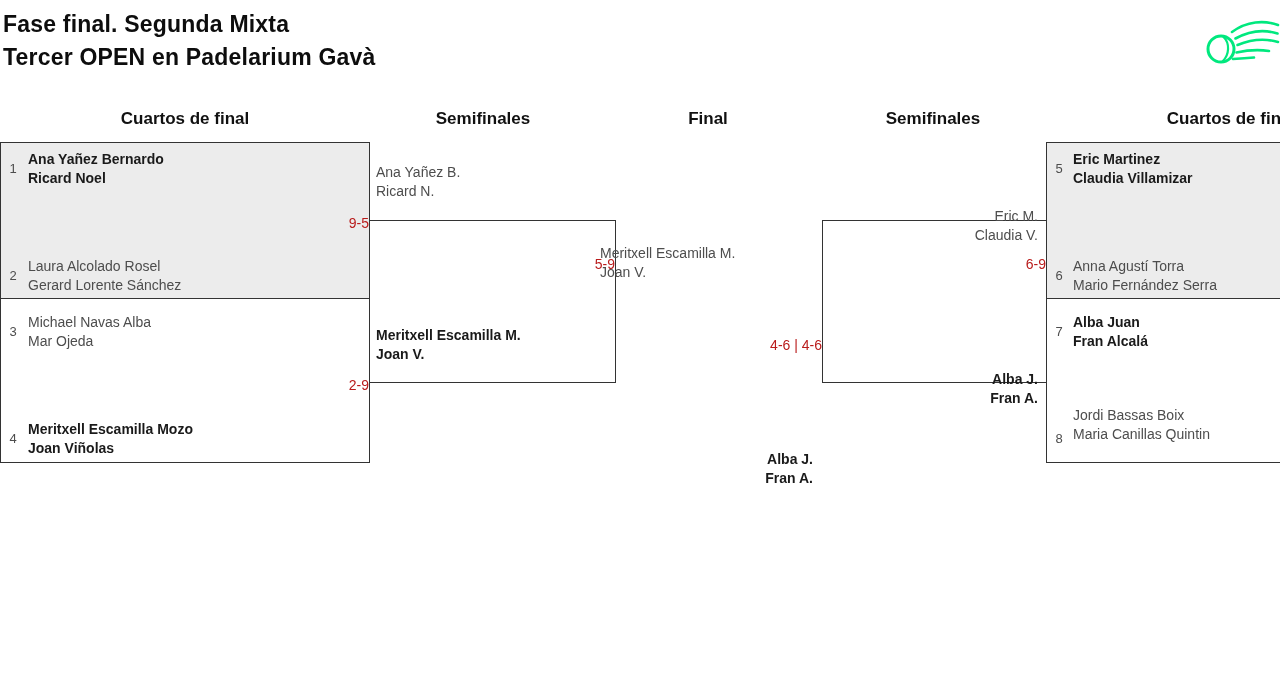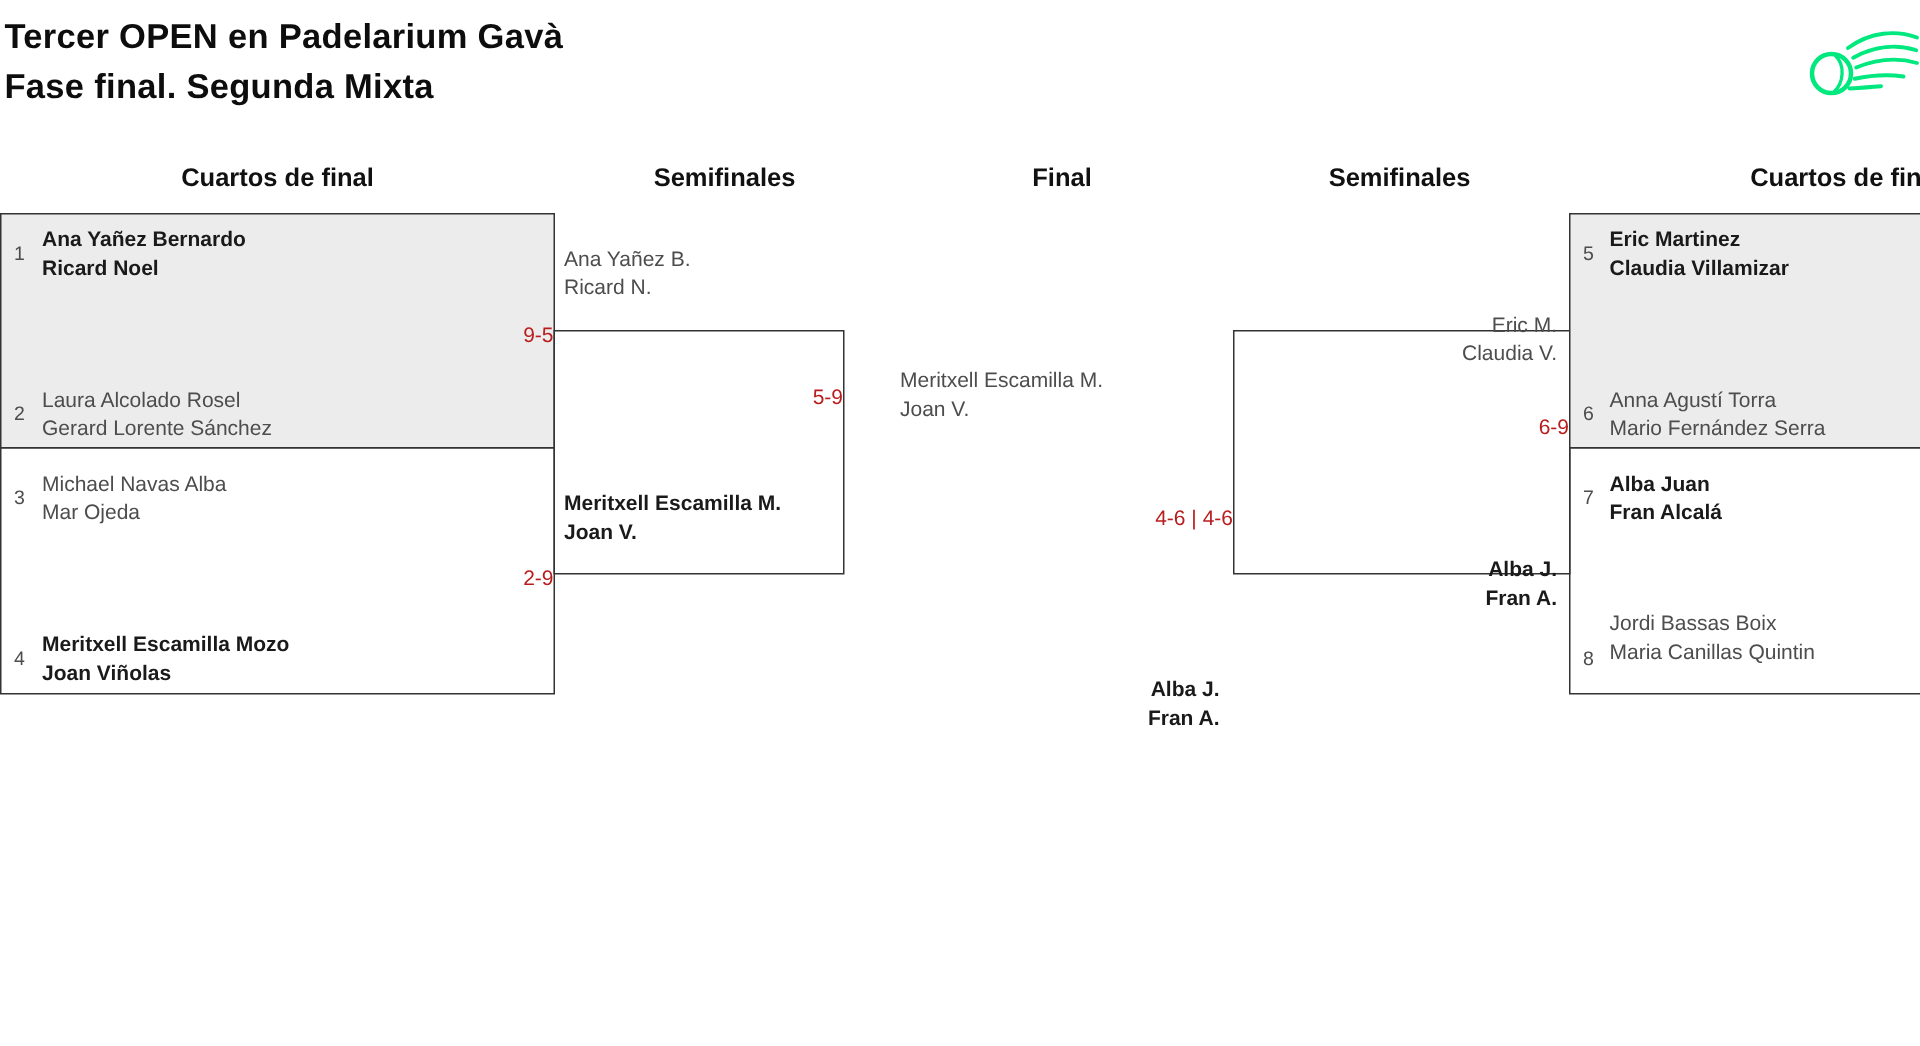--- a/index.html
+++ b/index.html
@@ -55,22 +55,22 @@
     font-size:14px;color:#b91c1c;
   }
   .ralign{text-align:right;margin-top:44px;}
 </style>
 </head>
 <body>
 
 <div class="canvas">
 
   <div class="title">
+    <div>Fase final. Segunda Mixta</div>
     <div>Tercer OPEN en Padelarium Gavà</div>
-    <div>Fase final. Segunda Mixta</div>
   </div>
 
   <div class="logo">
     <svg width="78" height="58" viewBox="0 0 78 58" fill="none" xmlns="http://www.w3.org/2000/svg">
       <circle cx="19" cy="37" r="13" stroke="currentColor" stroke-width="3"></circle>
       <path d="M 21.5 25 C 28 31, 27.5 43, 20.5 49.5" stroke="currentColor" stroke-width="2.2" stroke-linecap="round"></path>
       <path d="M 30 20 C 45 9, 62 8, 76 13" stroke="currentColor" stroke-width="2.6" stroke-linecap="round"></path>
       <path d="M 33.5 26.5 C 48 18.5, 63 17.5, 75.5 21.5" stroke="currentColor" stroke-width="2.6" stroke-linecap="round"></path>
       <path d="M 35.5 33 C 50 27, 64 26.5, 76 30" stroke="currentColor" stroke-width="2.6" stroke-linecap="round"></path>
       <path d="M 34.5 40.5 C 46 38, 57 37.5, 67 39" stroke="currentColor" stroke-width="2.6" stroke-linecap="round"></path>
@@ -105,21 +105,21 @@
       <div>Mar Ojeda</div>
     </div>
     <div class="score" style="top:78px;">2-9</div>
     <span class="seed" style="left:4px;top:132px;">4</span>
     <div class="names winner" style="left:27px;top:121px;">
       <div>Meritxell Escamilla Mozo</div>
       <div>Joan Viñolas</div>
     </div>
   </div>
 
-  <div class="match boxed" style="left:369px;top:220px;width:194px;height:163px;">
+  <div class="match boxed" style="left:369px;top:220px;width:247px;height:163px;">
     <div class="names loser" style="left:6px;top:-58px;">
       <div>Ana Yañez B.</div>
       <div>Ricard N.</div>
     </div>
     <div class="score" style="top:35px;">5-9</div>
     <div class="names winner" style="left:6px;top:105px;">
       <div>Meritxell Escamilla M.</div>
       <div>Joan V.</div>
     </div>
   </div>
@@ -134,21 +134,21 @@
       <div>Alba J.</div>
       <div>Fran A.</div>
     </div>
   </div>
 
   <div class="match boxed" style="left:822px;top:220px;width:225px;height:163px;">
     <div class="names loser ralign" style="left:15px;width:200px;top:-58px;">
       <div>Eric M.</div>
       <div>Claudia V.</div>
     </div>
-    <div class="score" style="top:35px;margin-top:20px;">6-9</div>
+    <div class="score" style="top:35px;">6-9</div>
     <div class="names winner ralign" style="left:15px;width:200px;top:105px;">
       <div>Alba J.</div>
       <div>Fran A.</div>
     </div>
   </div>
 
   <div class="match boxed gray" style="left:1046px;top:142px;width:370px;height:157px;">
     <span class="seed" style="left:4px;top:18px;">5</span>
     <div class="names winner" style="left:26px;top:7px;">
       <div>Eric Martinez</div>

